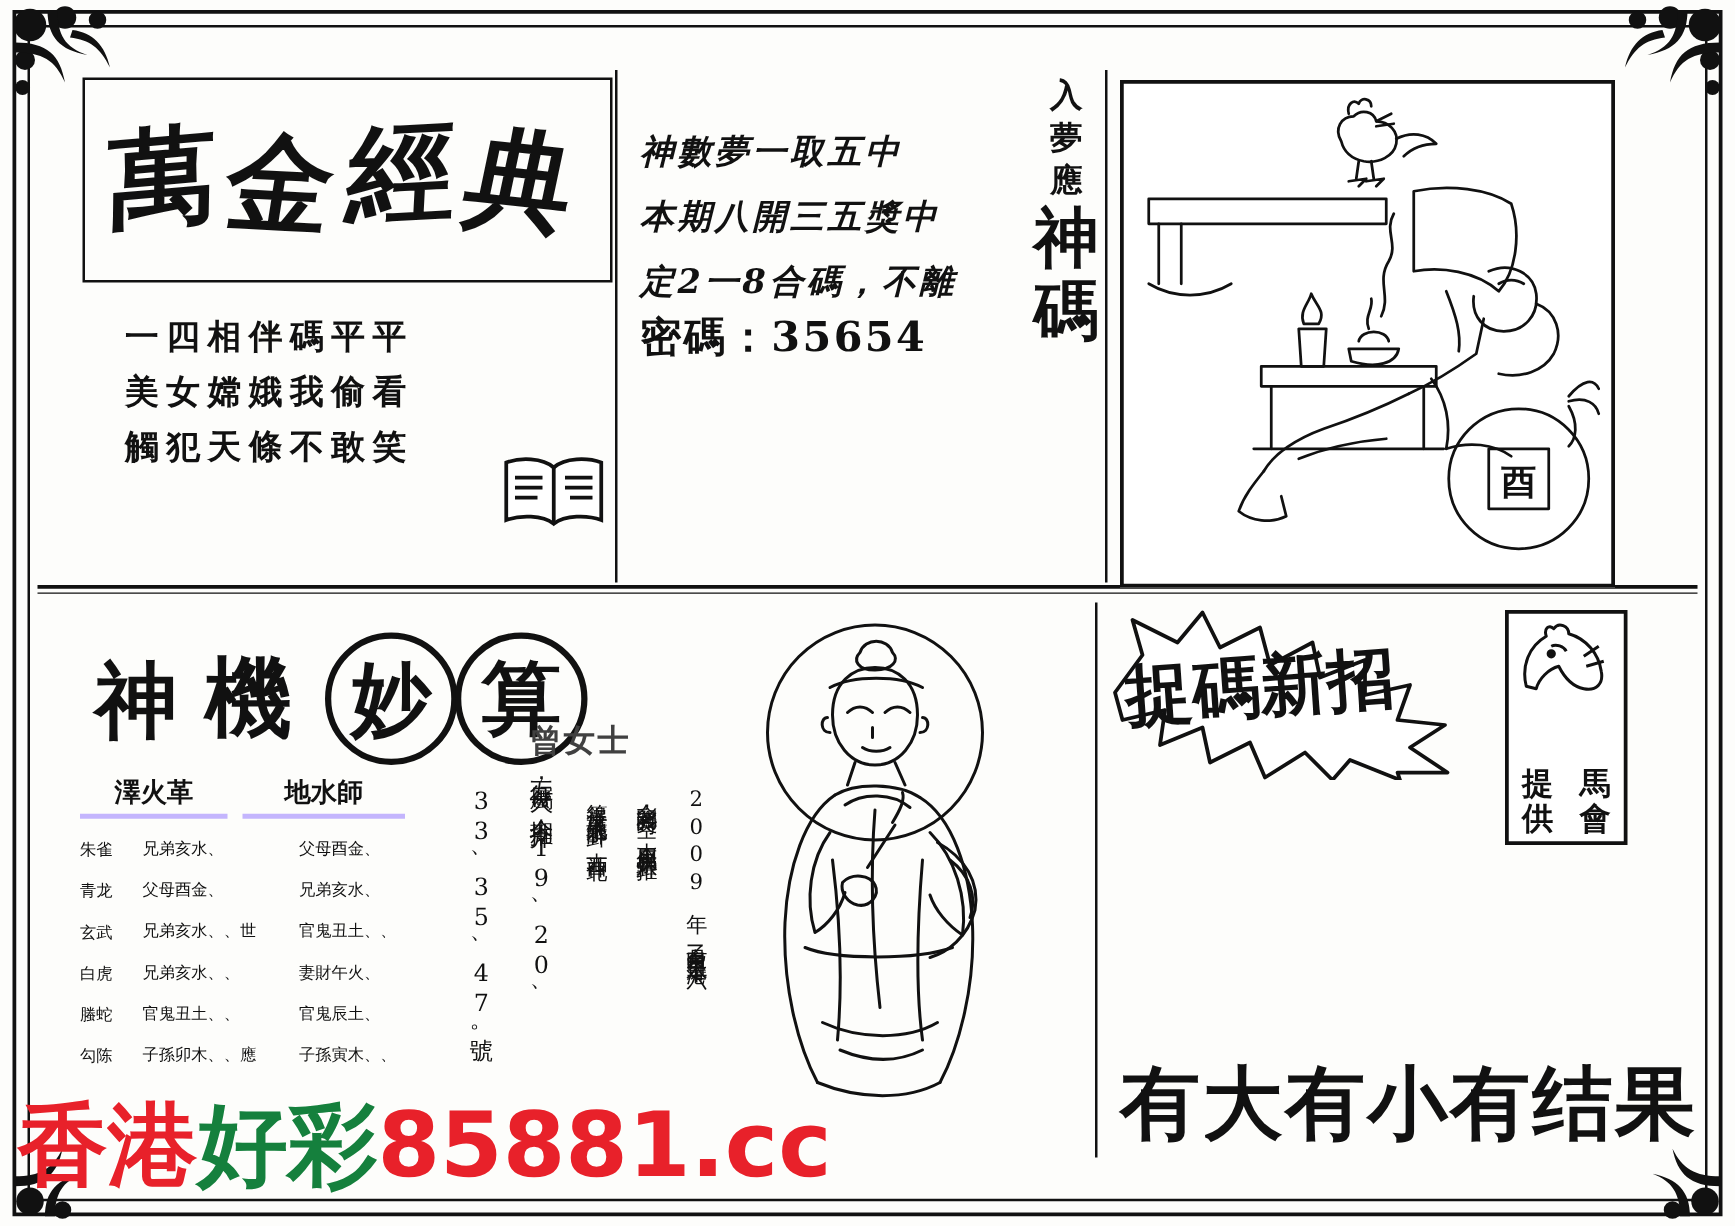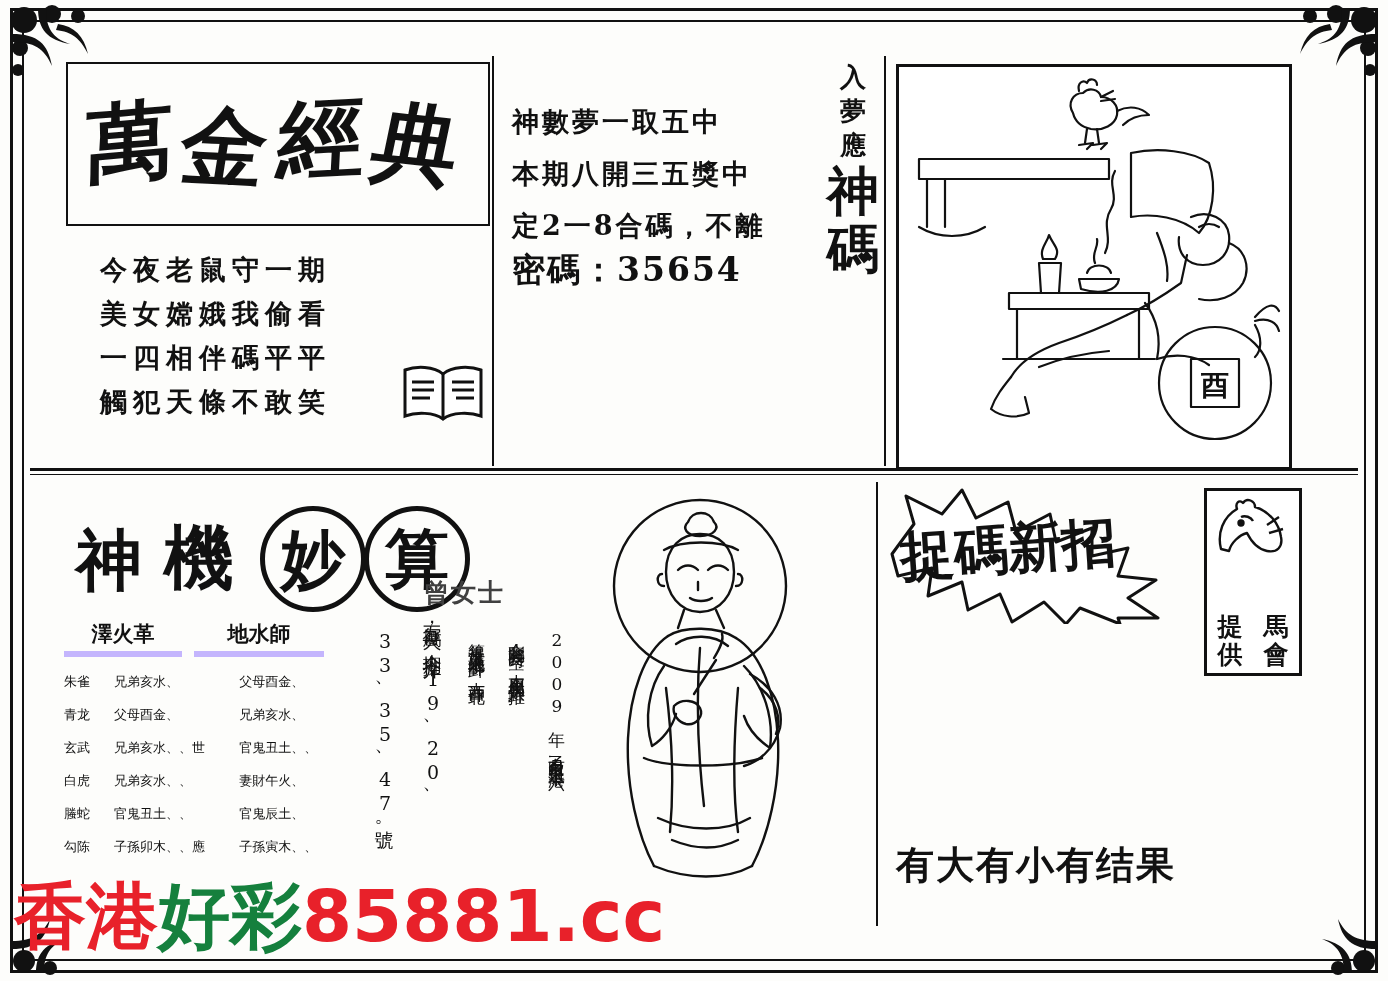--- a/index.html
+++ b/index.html
@@ -77,21 +77,21 @@
   }
 
   
   .vsep1{position:absolute;left:492px;top:56px;width:0;height:410px;border-left:2px solid #111;}
   .vsep2{position:absolute;left:884px;top:56px;width:0;height:410px;border-left:2px solid #111;}
 
   
   .mid-lines{
     position:absolute;left:512px;top:96px;width:300px;
     font-family:"DejaVu Serif","Liberation Serif",serif;
-    font-size:27px;line-height:52px;color:#111;letter-spacing:3px;font-weight:bold;
+    font-size:27px;line-height:52px;color:#111;letter-spacing:3px;font-weight:bold;font-style:italic;
   }
   .mid-lines div{white-space:nowrap;}
   .mimacode{
     position:absolute;left:512px;top:248px;width:320px;
     font-family:"DejaVu Serif","Liberation Serif",serif;
     font-size:33px;color:#111;font-weight:bold;letter-spacing:2px;white-space:nowrap;
   }
   .balls{
     position:absolute;left:508px;top:378px;display:flex;gap:10px;
   }
@@ -139,21 +139,21 @@
     font-family:Liberation Mono, monospace;color:#404040;letter-spacing:2px;
   }
 
   
   .tbl{
     position:absolute;left:64px;top:620px;width:300px;
     font-family:"DejaVu Serif","Liberation Serif",serif;color:#111;
   }
   .tbl-head{display:flex;}
   .tbl-head div{
-    font-size:21px;font-weight:bold;border-bottom:6px solid #c4b5fd;padding-bottom:3px;
+    font-size:21px;font-weight:bold;border-bottom:4px solid #c4b5fd;padding-bottom:3px;
   }
   .th-a{width:118px;text-align:center;}
   .th-b{width:130px;text-align:center;margin-left:12px;}
   .tbl-row{display:flex;font-size:13px;margin-top:17px;line-height:16px;}
   .td-l{width:52px;font-family:Liberation Serif, serif;}
   .td-a{width:118px;}
   .td-b{width:130px;margin-left:12px;}
 
   
   .vcol{
@@ -196,21 +196,21 @@
 
   
   .slogan1{
     position:absolute;left:896px;top:700px;width:400px;
     font-family:"DejaVu Sans","Liberation Sans",sans-serif;
     font-weight:bold;font-size:54px;color:#111;letter-spacing:2px;white-space:nowrap;
   }
   .slogan2{
     position:absolute;left:896px;top:840px;width:400px;
     font-family:"DejaVu Sans","Liberation Sans",sans-serif;
-    font-weight:bold;font-size:38px;color:#111;letter-spacing:2px;white-space:nowrap;
+    font-weight:bold;font-size:64px;color:#111;letter-spacing:2px;white-space:nowrap;
   }
 
   
   .wm{
     position:absolute;left:14px;top:876px;width:900px;height:80px;
     font-family:"DejaVu Sans","Liberation Sans",sans-serif;
     font-weight:bold;font-size:72px;white-space:nowrap;
     line-height:80px;
   }
   .wm .red{color:#e8212a;}
@@ -282,23 +282,22 @@
 
   <div class="title-box"></div>
   <div class="title-cal">
     <span class="s1">萬</span>
     <span class="s2">金</span>
     <span class="s3">經</span>
     <span class="s4">典</span>
   </div>
 
   <div class="poem">
-    <div>今夜老鼠守一期</div>
+    <div>一四相伴碼平平</div>
     <div>美女嫦娥我偷看</div>
-    <div>一四相伴碼平平</div>
     <div>觸犯天條不敢笑</div>
   </div>
 
   <div class="book-icon">
     <svg width="86" height="62" viewBox="0 0 86 62">
       <g fill="none" stroke="#111" stroke-width="3">
         <path d="M43 12 C34 4 16 4 5 8 L5 54 C16 50 34 50 43 57 C52 50 70 50 81 54 L81 8 C70 4 52 4 43 12 Z" fill="#fff"></path>
         <path d="M43 12 L43 57"></path>
         <path d="M12 20 L34 20 M12 28 L34 28 M12 36 L30 36"></path>
         <path d="M52 20 L74 20 M52 28 L74 28 M56 36 L74 36"></path>

